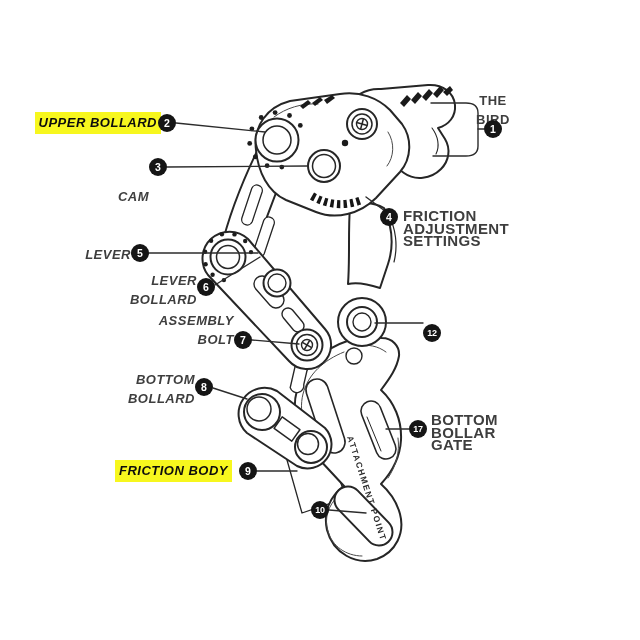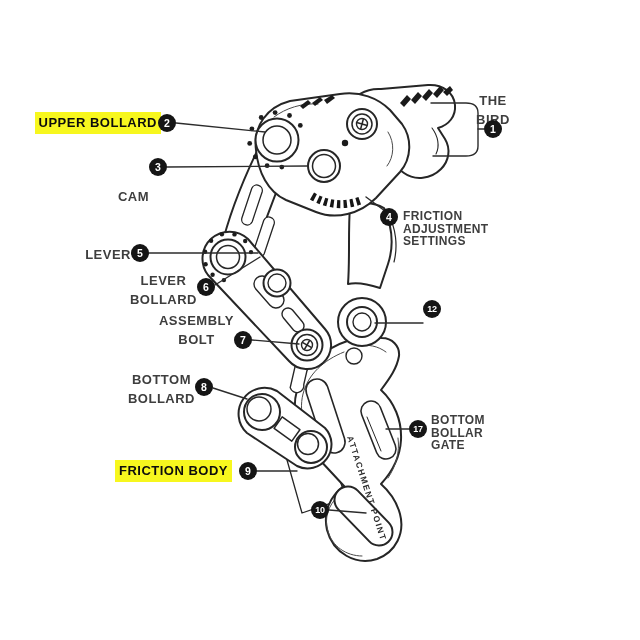--- a/index.html
+++ b/index.html
@@ -1,22 +1,22 @@
 <!DOCTYPE html>
 <html><head>
 <meta charset="utf-8">
 <style>
   html,body{margin:0;padding:0;background:#ffffff;}
   .stage{position:relative;width:640px;height:640px;background:#fff;overflow:hidden;
          font-family:"Liberation Sans",sans-serif;}
   .stage svg{position:absolute;left:0;top:0;}
   .lbl{position:absolute;font-size:13px;font-weight:700;letter-spacing:.5px;
        color:#3e3e3e;line-height:19px;white-space:pre-line;}
-  .lbl.right-align{text-align:center;}
-  .lbl.small{font-size:12px;letter-spacing:.35px;line-height:12.5px;}
+  .lbl.right-align{text-align:right;font-style:italic;}
+  .lbl.small{font-size:15px;letter-spacing:.35px;line-height:12.5px;}
   .hl{background:#f7f71e;color:#0d0d0d;padding:1px 4px 2px 4px;display:inline-block;}
   .badge{position:absolute;width:18px;height:18px;border-radius:50%;background:#151515;
          color:#fff;font-size:10.5px;font-weight:700;text-align:center;line-height:18px;}
   .badge.wide{font-size:9px;letter-spacing:-.3px;}
   
   #lbl-upper-bollard{top:112px;right:479px;}
   #lbl-cam{top:159px;right:491px;margin-top:28px;}
   #lbl-lever{top:245px;right:509px;}
   #lbl-lever-bollard{top:271px;right:443px;}
   #lbl-assembly-bolt{top:311px;right:406px;}
@@ -24,21 +24,21 @@
   #lbl-friction-body{top:460px;right:408px;}
   #lbl-main-attachment{top:502px;right:329px;}
   #lbl-the-bird{top:91px;left:463px;width:60px;text-align:center;}
   #lbl-friction-adj{top:210px;left:403px;}
   #lbl-srs{top:336px;left:392px;}
   #lbl-gate{top:414px;left:431px;}
   
   #b1{left:484px;top:120px;} #b2{left:158px;top:114px;} #b3{left:149px;top:158px;}
   #b4{left:380px;top:208px;} #b5{left:131px;top:244px;} #b6{left:197px;top:278px;}
   #b7{left:234px;top:331px;} #b8{left:195px;top:378px;} #b9{left:239px;top:462px;}
-  #b10{left:311px;top:501px;} #b11{left:409px;top:420px;} #b12{left:423px;top:300px;border-radius:9px;}
+  #b10{left:311px;top:501px;} #b11{left:409px;top:420px;} #b12{left:423px;top:324px;border-radius:9px;}
 </style>
 </head>
 <body>
 
 <div class="stage">
 
   <svg width="640" height="640" viewBox="0 0 640 640">
 
     <g stroke="#262626" fill="#ffffff" stroke-width="2" stroke-linejoin="round" stroke-linecap="round">
 

